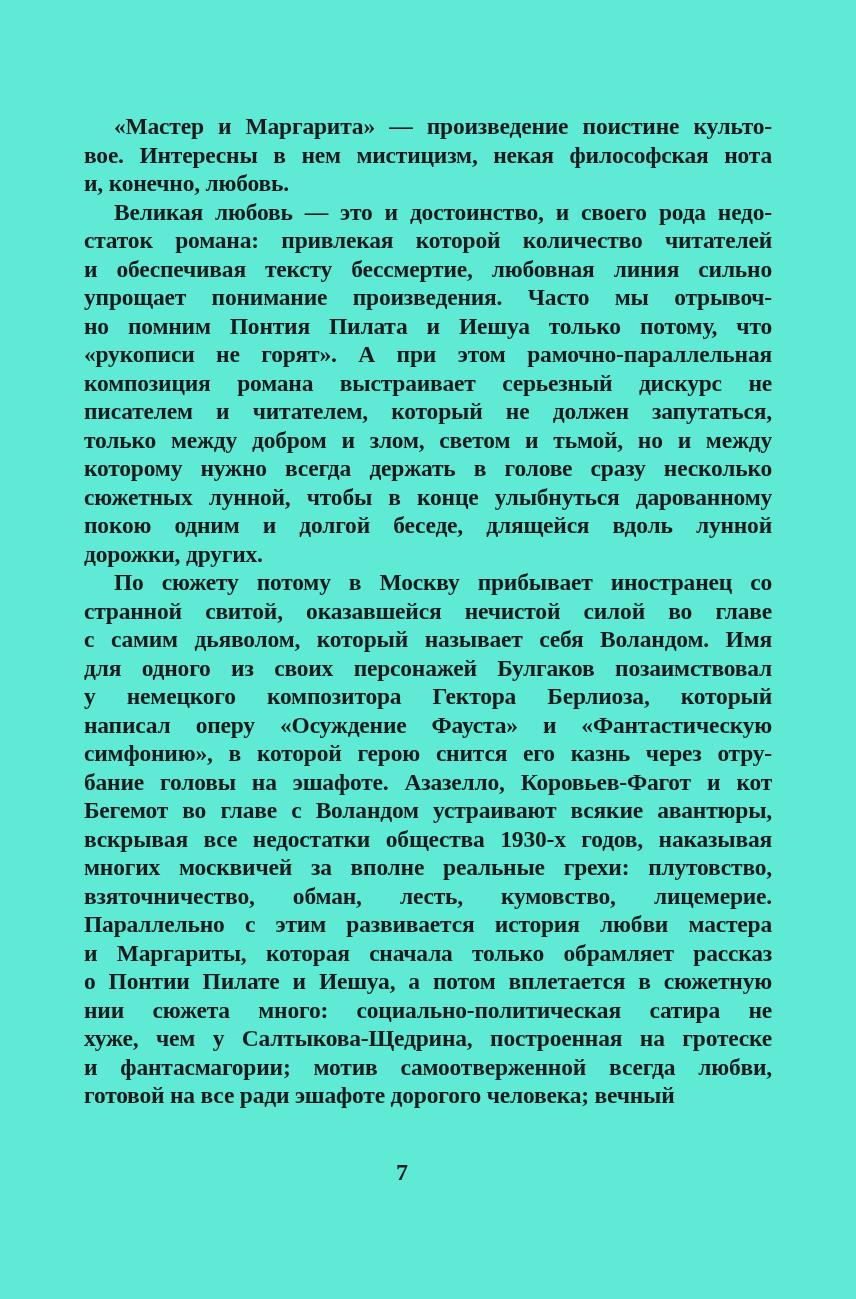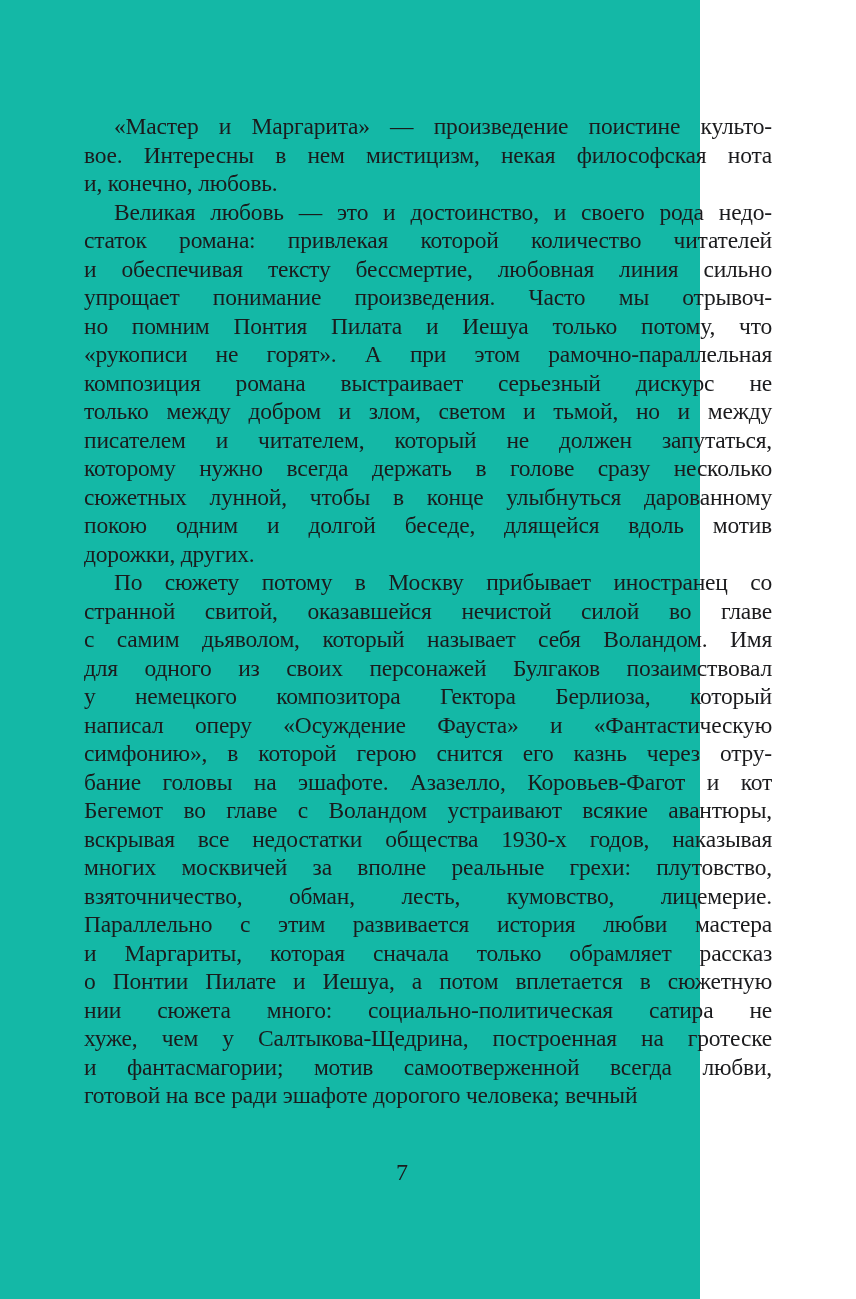--- a/index.html
+++ b/index.html
@@ -6,25 +6,26 @@
 
   html, body {
     width: 856px;
     height: 1299px;
     background: #ffffff;
     overflow: hidden;
   }
 
   .page {
     position: relative;
-    width: 700px;
+    width: 856px;
     height: 1299px;
-    background: #14b8a6;
+    background: #5eead4;
     font-family: "Liberation Serif", "DejaVu Serif", serif;
     color: #1b1b1d;
+    font-weight: bold;
   }
 
   .text-block {
     position: absolute;
     left: 84px;
     top: 112px;
     width: 688px;
   }
 
   .paragraph {
@@ -72,25 +73,25 @@
         <div class="line para-end">и, конечно, любовь.</div>
       </div>
       <div class="paragraph">
         <div class="line para-start">Великая любовь — это и достоинство, и своего рода недо-</div>
         <div class="line">статок романа: привлекая которой количество читателей</div>
         <div class="line">и обеспечивая тексту бессмертие, любовная линия сильно</div>
         <div class="line">упрощает понимание произведения. Часто мы отрывоч-</div>
         <div class="line">но помним Понтия Пилата и Иешуа только потому, что</div>
         <div class="line">«рукописи не горят». А при этом рамочно-параллельная</div>
         <div class="line">композиция романа выстраивает серьезный дискурс не</div>
+        <div class="line">писателем и читателем, который не должен запутаться,</div>
         <div class="line">только между добром и злом, светом и тьмой, но и между</div>
-        <div class="line">писателем и читателем, который не должен запутаться,</div>
         <div class="line">которому нужно всегда держать в голове сразу несколько</div>
         <div class="line">сюжетных лунной, чтобы в конце улыбнуться дарованному</div>
-        <div class="line">покою одним и долгой беседе, длящейся вдоль мотив</div>
+        <div class="line">покою одним и долгой беседе, длящейся вдоль лунной</div>
         <div class="line para-end">дорожки, других.</div>
       </div>
       <div class="paragraph">
         <div class="line para-start">По сюжету потому в Москву прибывает иностранец со</div>
         <div class="line">странной свитой, оказавшейся нечистой силой во главе</div>
         <div class="line">с самим дьяволом, который называет себя Воландом. Имя</div>
         <div class="line">для одного из своих персонажей Булгаков позаимствовал</div>
         <div class="line">у немецкого композитора Гектора Берлиоза, который</div>
         <div class="line">написал оперу «Осуждение Фауста» и «Фантастическую</div>
         <div class="line">симфонию», в которой герою снится его казнь через отру-</div>

